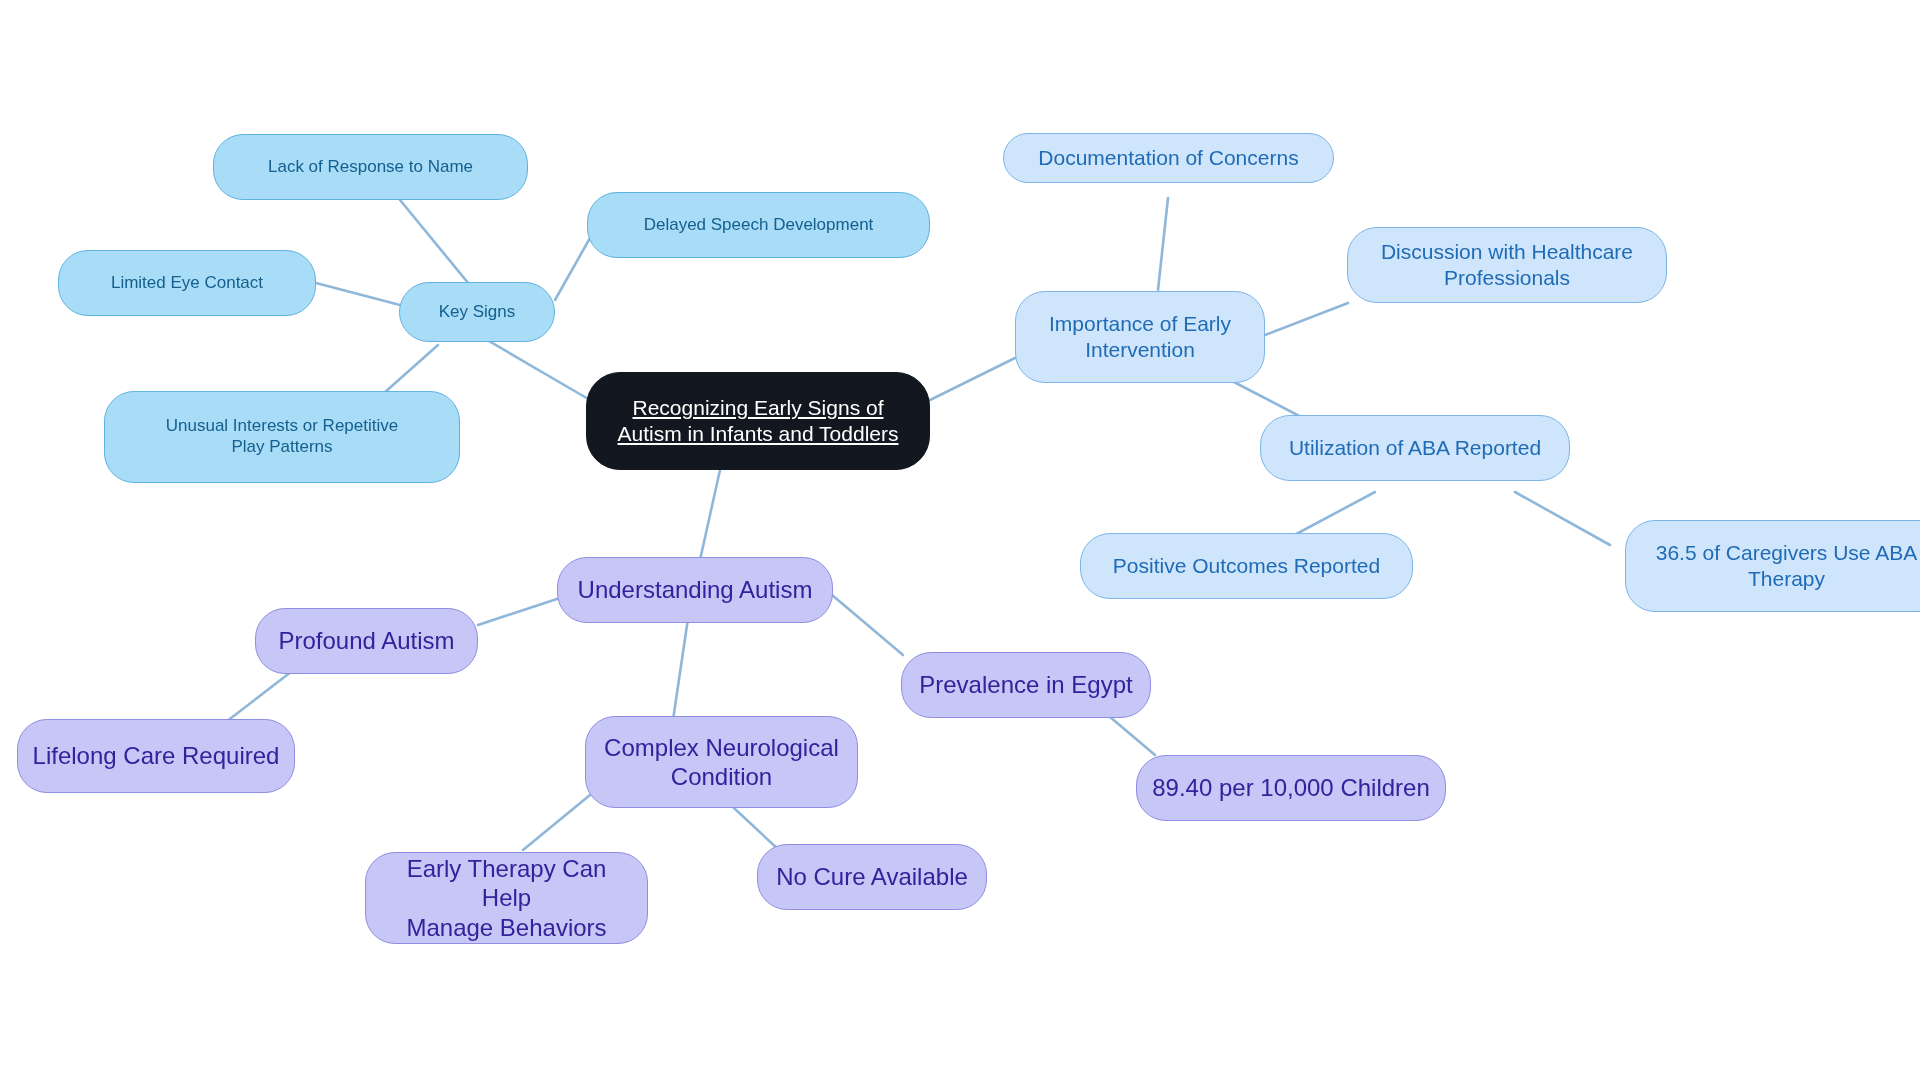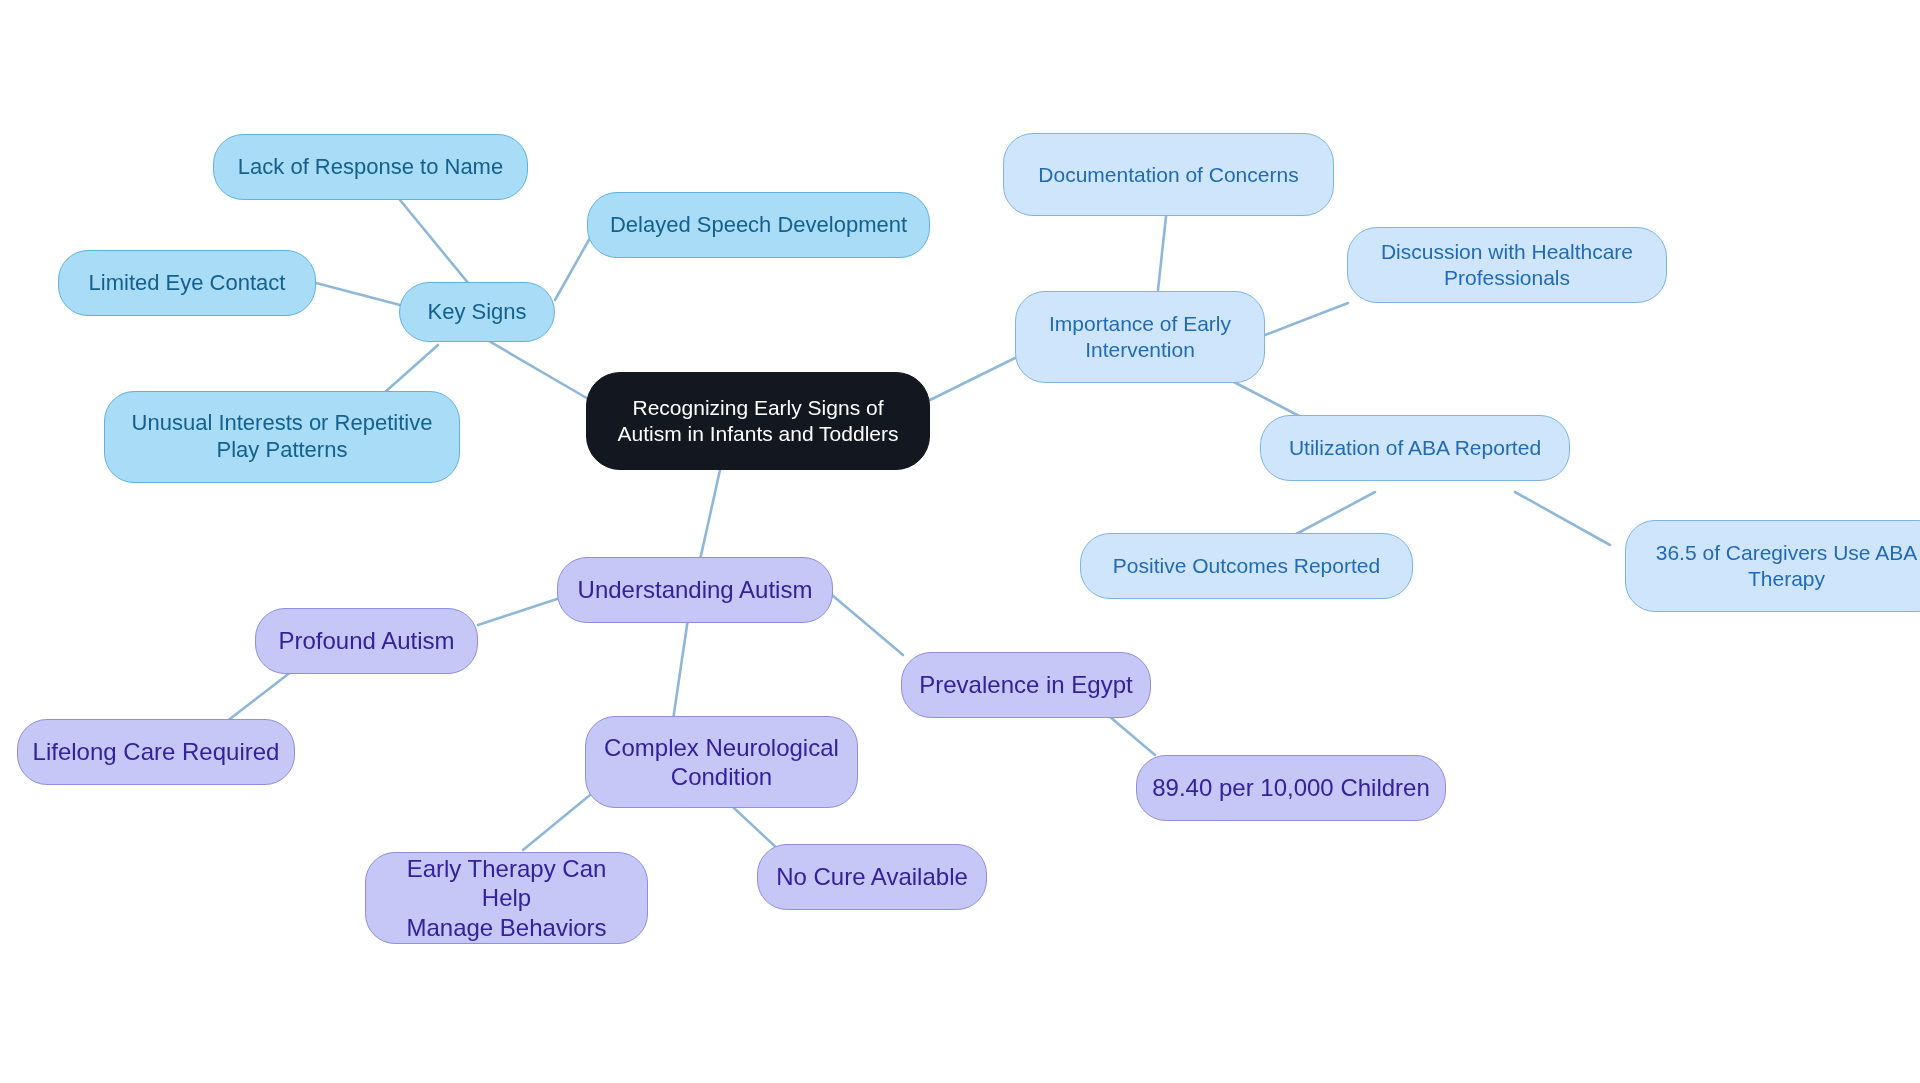--- a/index.html
+++ b/index.html
@@ -63,21 +63,21 @@
     color: #ffffff;
     font-size: 21px;
     border-radius: 34px;
   }
 
   
   .node.blue-mid {
     background: #a8dcf7;
     border: 1px solid #5fb3e0;
     color: #15608f;
-    font-size: 22px;
+    font-size: 17px;
   }
 
   
   .node.blue-pale {
     background: #cfe5fb;
     border: 1px solid #7cb4e8;
     color: #1f6bb5;
     font-size: 21px;
   }
 
@@ -117,54 +117,54 @@
       <path d="M 690 605 L 673 720"></path>
       <path d="M 590 795 L 523 850"></path>
       <path d="M 720 795 L 795 865"></path>
       <path d="M 832 595 L 903 655"></path>
       <path d="M 1090 700 L 1155 755"></path>
     </g>
   </svg>
 
   <div id="node-layer">
 
-    <div class="node root" style="left:586px; top:372px; width:344px; height:98px;">Recognizing Early Signs of
+    <div class="node root" style="left:586px; top:372px; width:344px; height:98px;text-decoration:underline;">Recognizing Early Signs of
 Autism in Infants and Toddlers</div>
 
     <div class="node blue-mid" style="left:399px; top:282px; width:156px; height:60px;">Key Signs</div>
 
     <div class="node blue-mid" style="left:213px; top:134px; width:315px; height:66px;">Lack of Response to Name</div>
 
     <div class="node blue-mid" style="left:587px; top:192px; width:343px; height:66px;">Delayed Speech Development</div>
 
     <div class="node blue-mid" style="left:58px; top:250px; width:258px; height:66px;">Limited Eye Contact</div>
 
     <div class="node blue-mid" style="left:104px; top:391px; width:356px; height:92px;">Unusual Interests or Repetitive
 Play Patterns</div>
 
     <div class="node blue-pale" style="left:1015px; top:291px; width:250px; height:92px;">Importance of Early
 Intervention</div>
 
-    <div class="node blue-pale" style="left:1003px; top:133px; width:331px; height:83px;">Documentation of Concerns</div>
+    <div class="node blue-pale" style="left:1003px; top:133px; width:331px; height:50px;">Documentation of Concerns</div>
 
     <div class="node blue-pale" style="left:1347px; top:227px; width:320px; height:76px;">Discussion with Healthcare
 Professionals</div>
 
     <div class="node blue-pale" style="left:1260px; top:415px; width:310px; height:66px;">Utilization of ABA Reported</div>
 
     <div class="node blue-pale" style="left:1080px; top:533px; width:333px; height:66px;">Positive Outcomes Reported</div>
 
     <div class="node blue-pale" style="left:1581px; top:520px; width:323px; height:92px;margin-left:44px;">36.5 of Caregivers Use ABA
 Therapy</div>
 
     <div class="node lavender" style="left:557px; top:557px; width:276px; height:66px;">Understanding Autism</div>
 
     <div class="node lavender" style="left:255px; top:608px; width:223px; height:66px;">Profound Autism</div>
 
-    <div class="node lavender" style="left:17px; top:719px; width:278px; height:66px;">Lifelong Care Required</div>
+    <div class="node lavender" style="left:17px; top:719px; width:278px; height:74px;">Lifelong Care Required</div>
 
     <div class="node lavender" style="left:545px; top:716px; width:273px; height:92px;margin-left:40px;">Complex Neurological
 Condition</div>
 
     <div class="node lavender" style="left:365px; top:852px; width:283px; height:92px;">Early Therapy Can Help
 Manage Behaviors</div>
 
     <div class="node lavender" style="left:757px; top:844px; width:230px; height:66px;">No Cure Available</div>
 
     <div class="node lavender" style="left:901px; top:652px; width:250px; height:66px;">Prevalence in Egypt</div>

